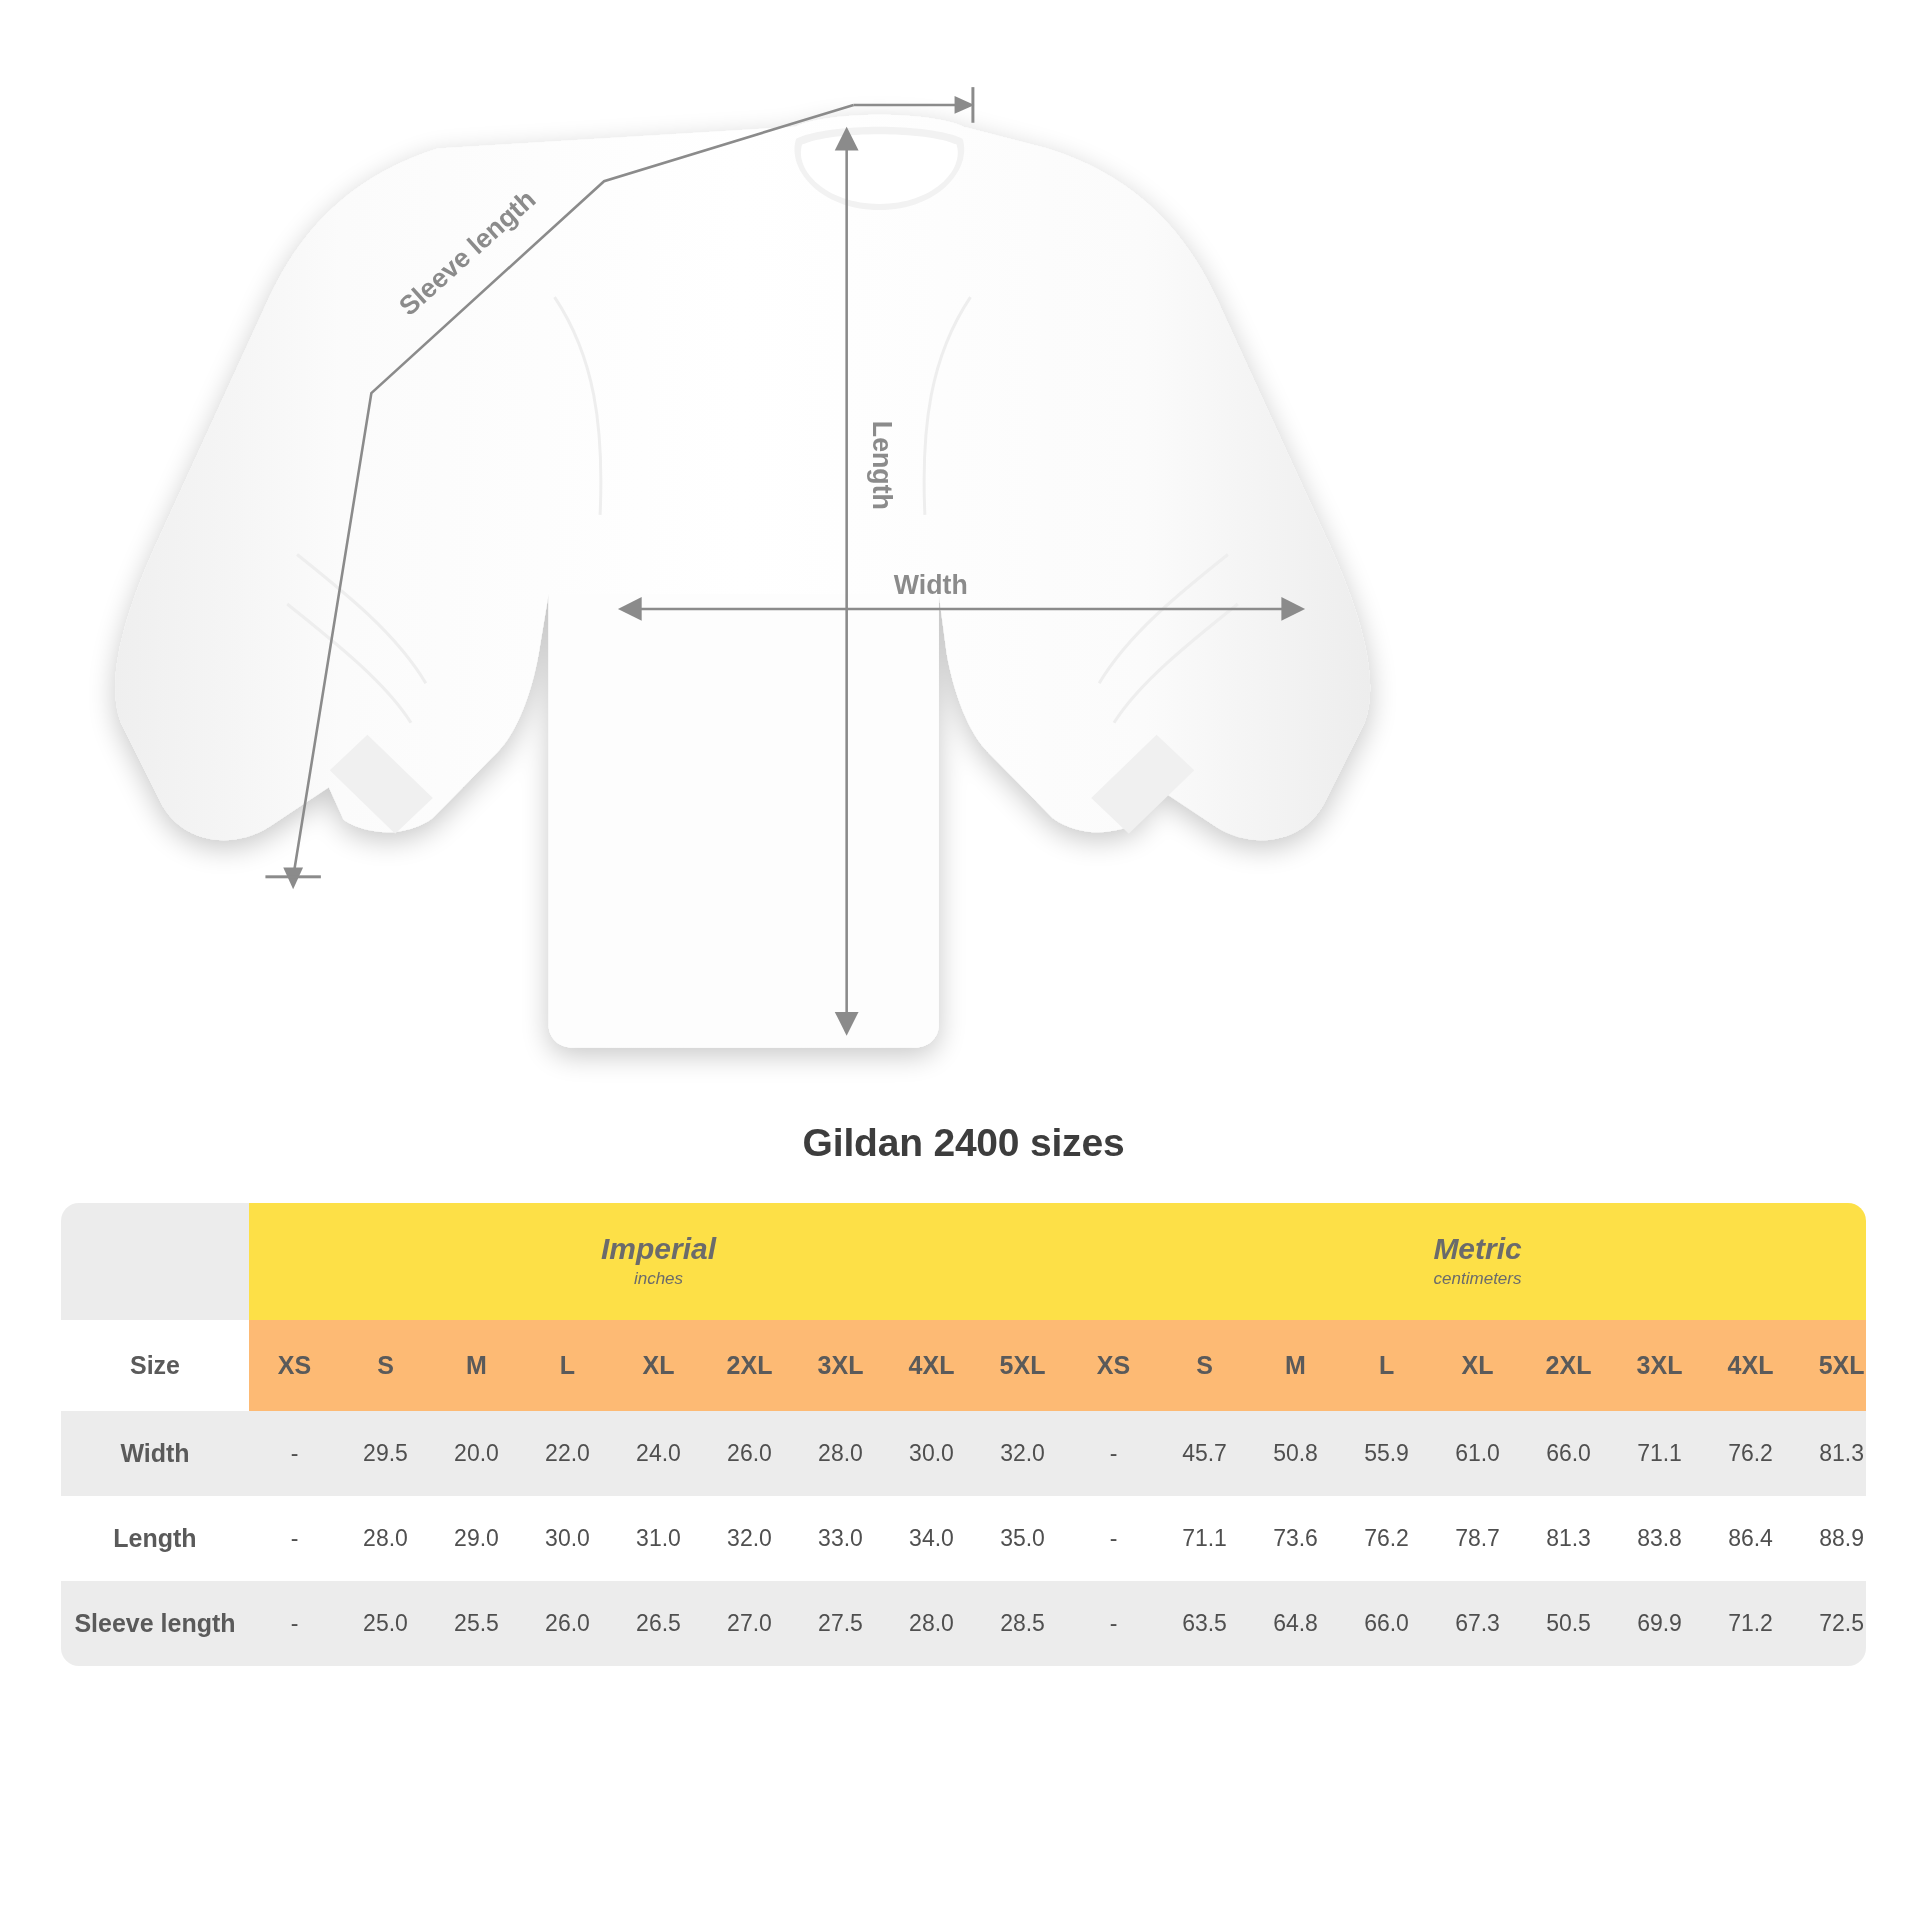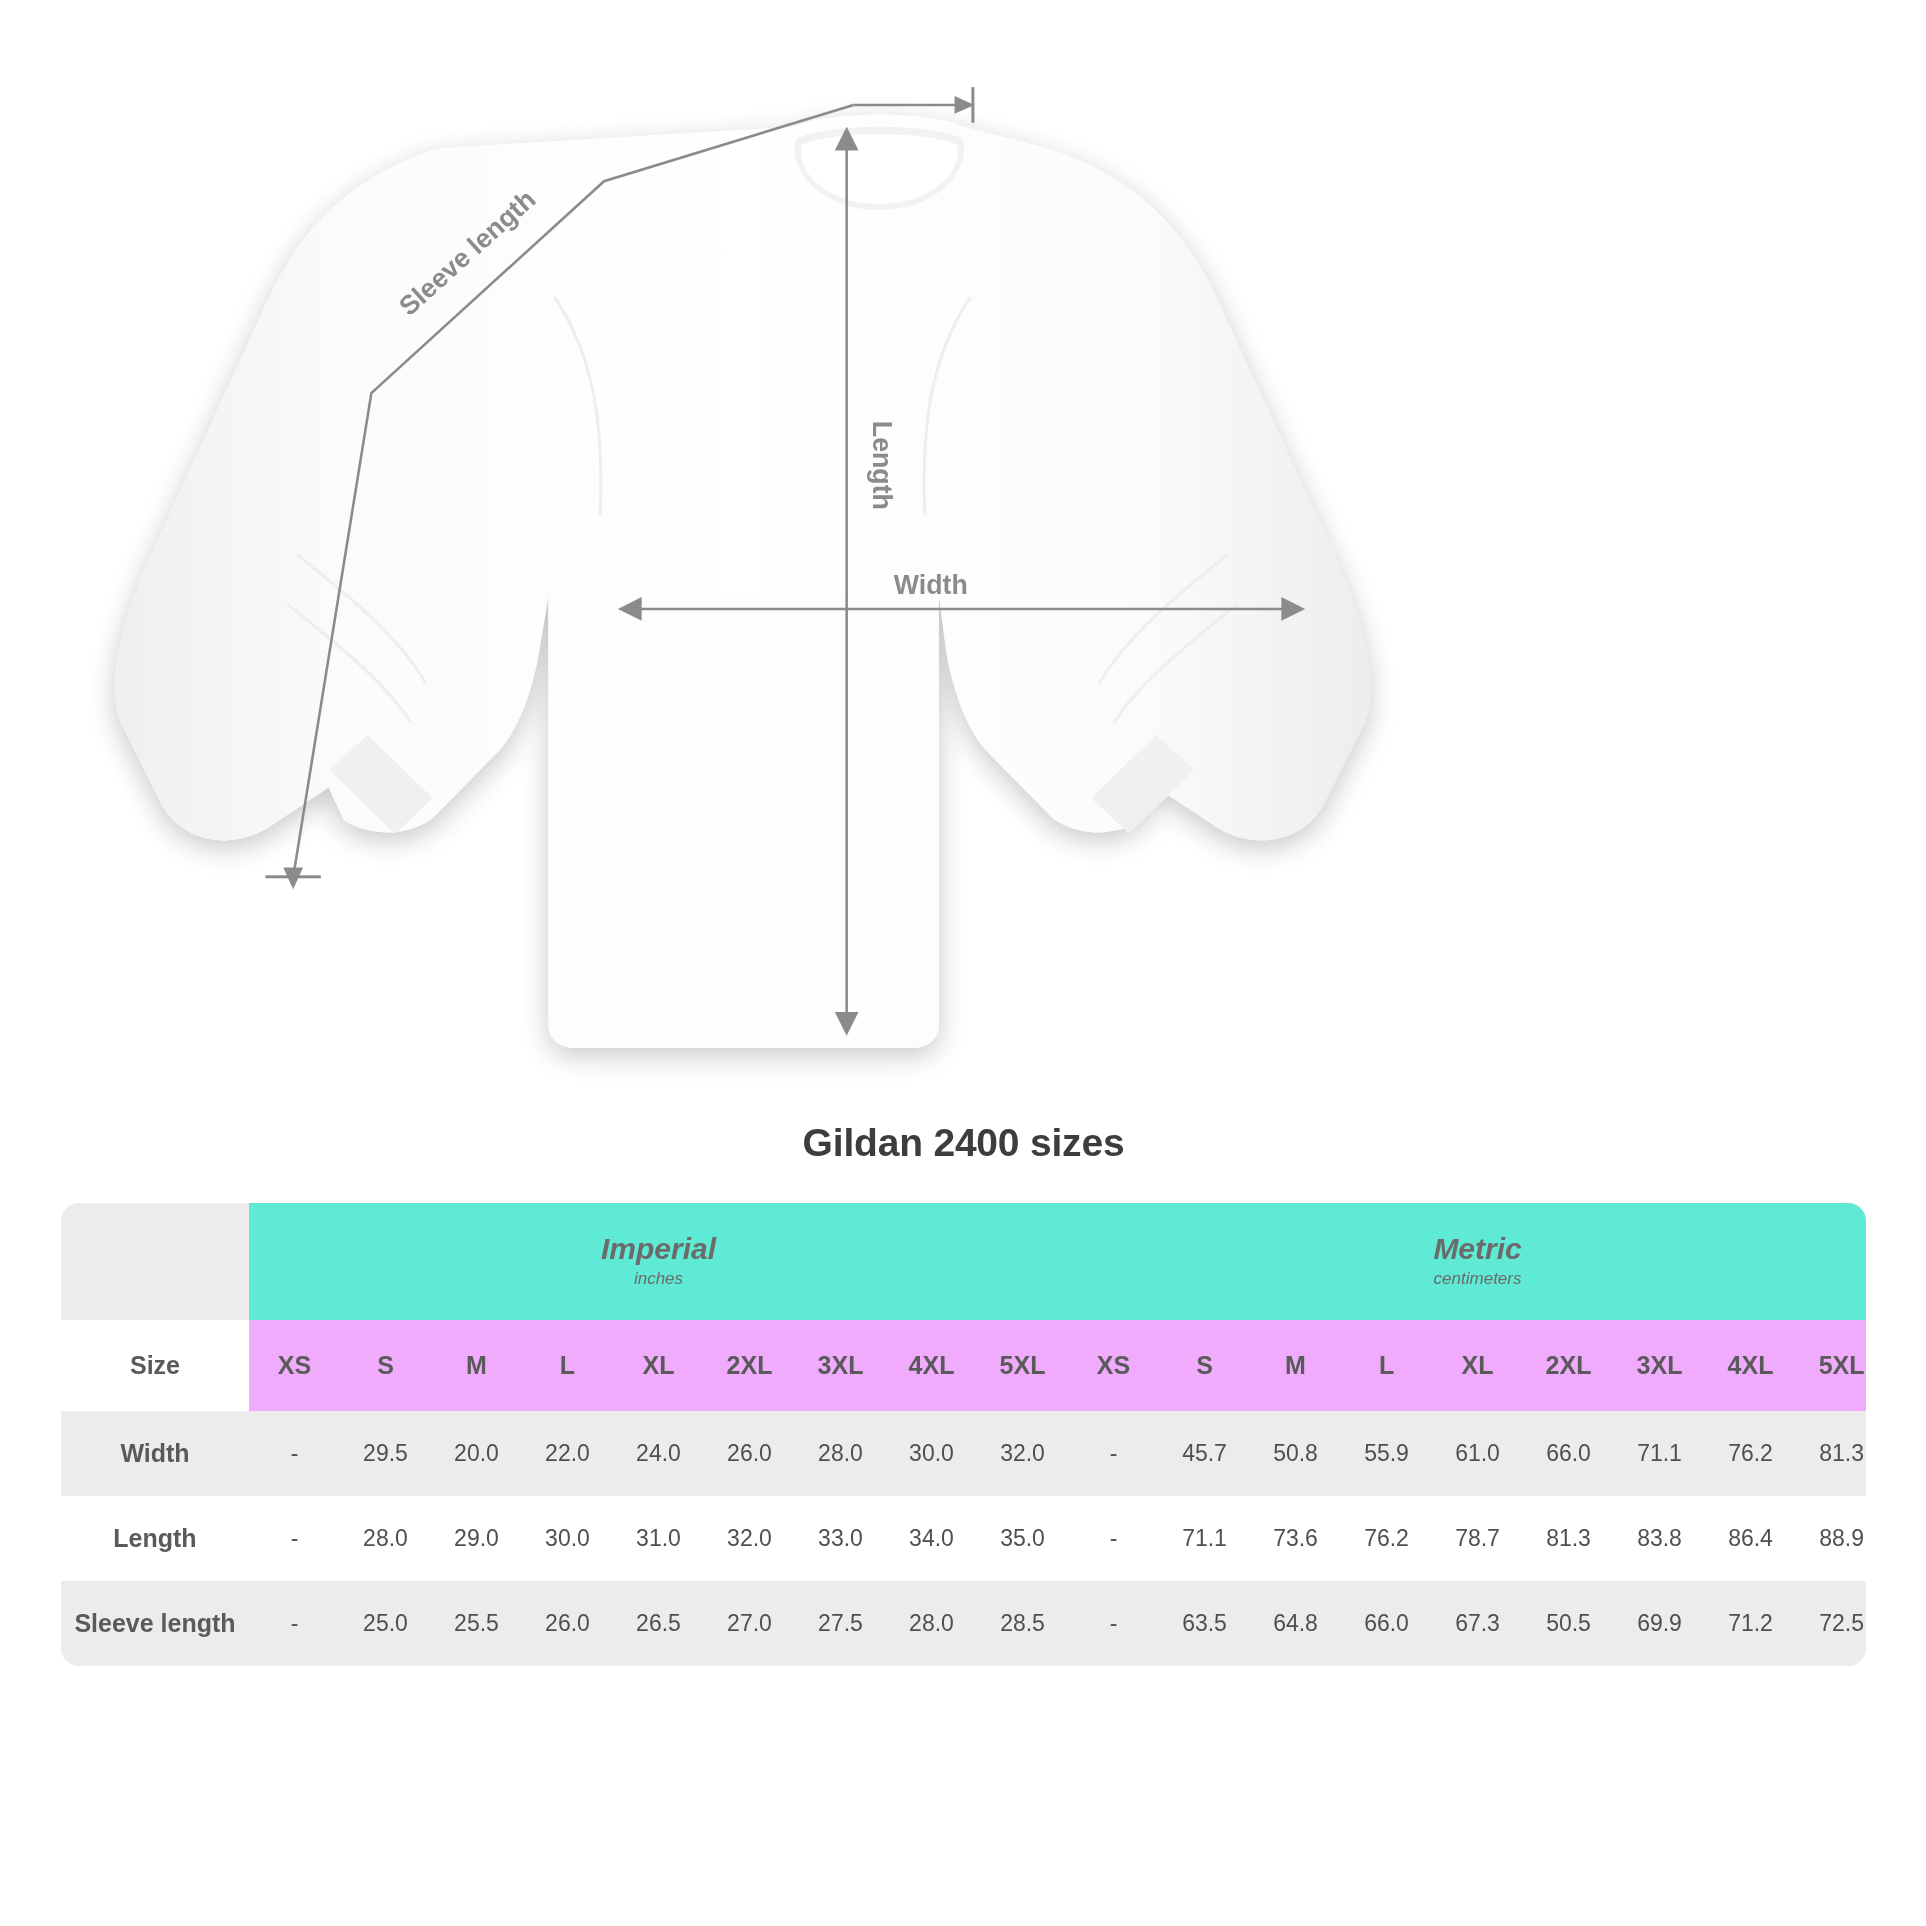--- a/index.html
+++ b/index.html
@@ -57,41 +57,41 @@
   td, th {
     text-align: center;
     vertical-align: middle;
     font-size: 23px;
     color: #4f4f4f;
     padding: 0;
     height: 85px;
     border: none;
   }
   .unitcell {
-    background: #5eead4;
+    background: #fde047;
     height: 117px;
   }
   .unit-name {
     font-size: 30px;
     font-weight: bold;
     font-style: italic;
     color: #6b6b6b;
     line-height: 1.15;
   }
   .unit-sub {
     font-size: 17px;
     font-style: italic;
     color: #6b6b6b;
     line-height: 1.5;
   }
   .corner {
     background: #ececec;
   }
   .hdr-row td {
-    background: #f0abfc;
+    background: #fdba74;
     font-weight: bold;
     font-size: 25px;
     color: #5a5a5a;
     height: 91px;
   }
   .hdr-row td.rowlabel {
     background: #ffffff;
   }
   .rowlabel {
     font-weight: bold;

